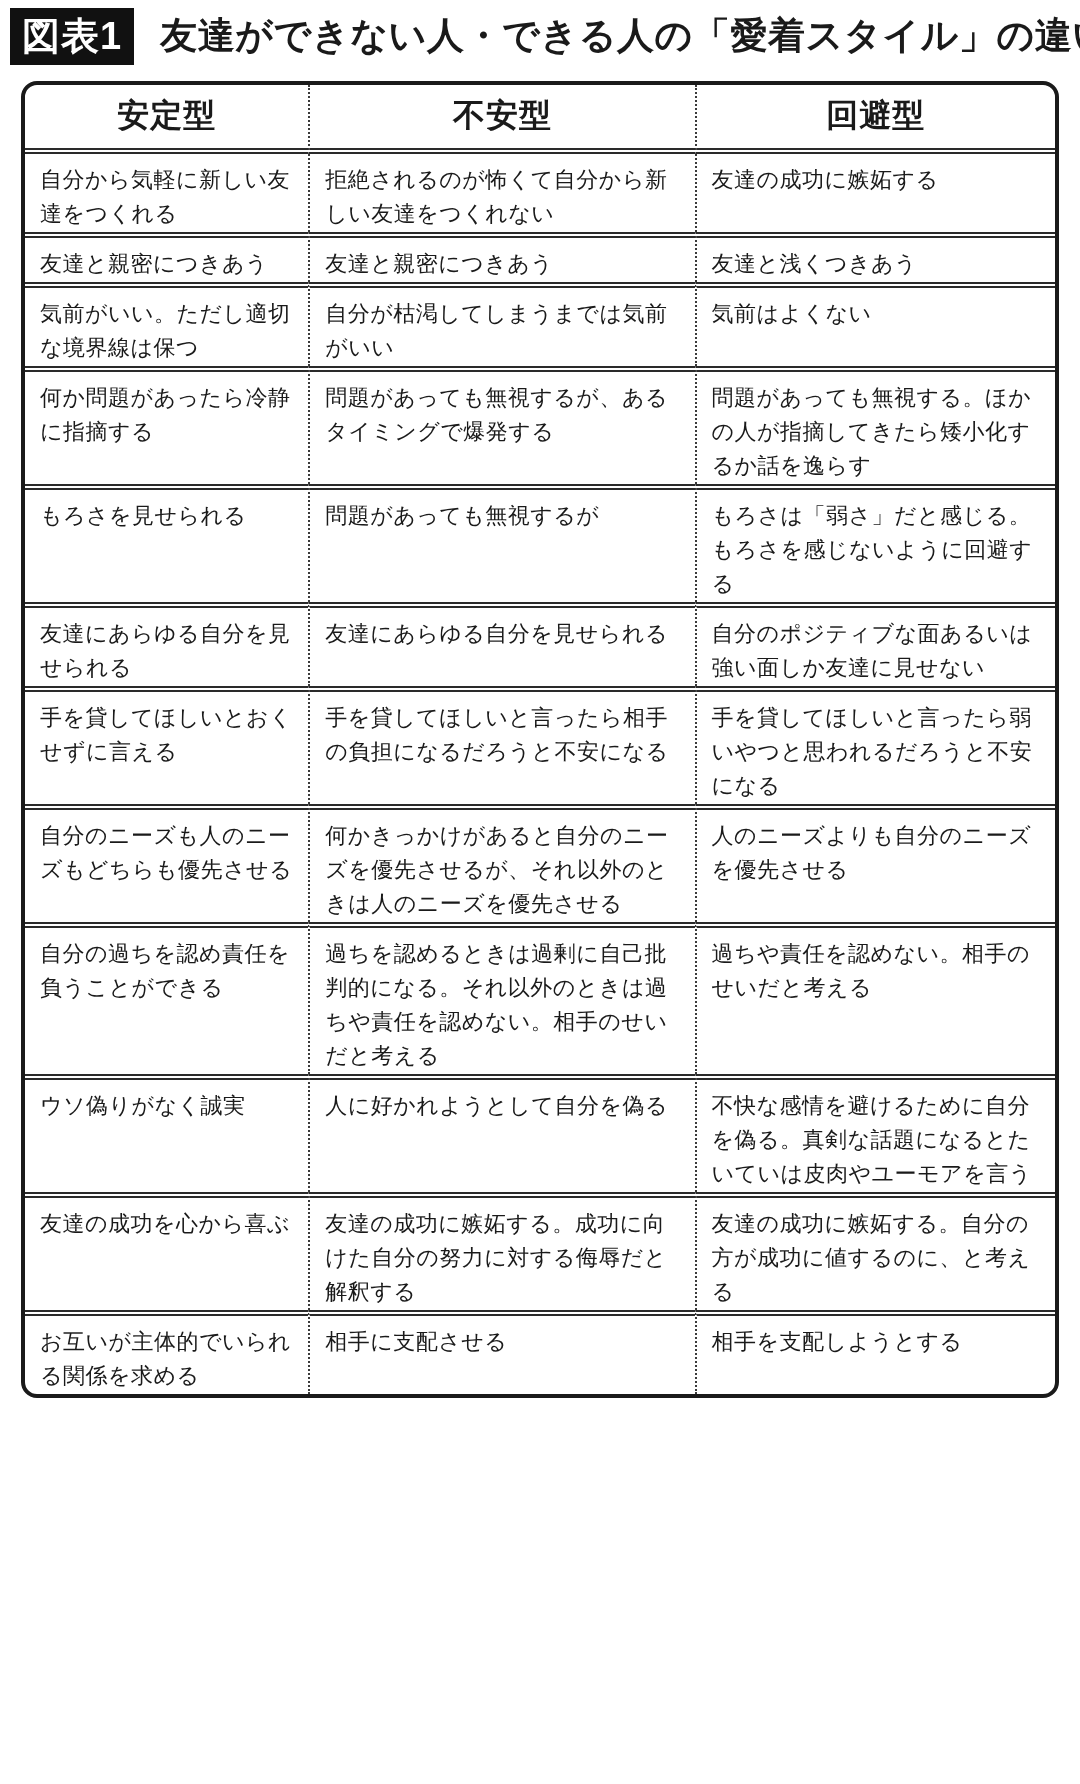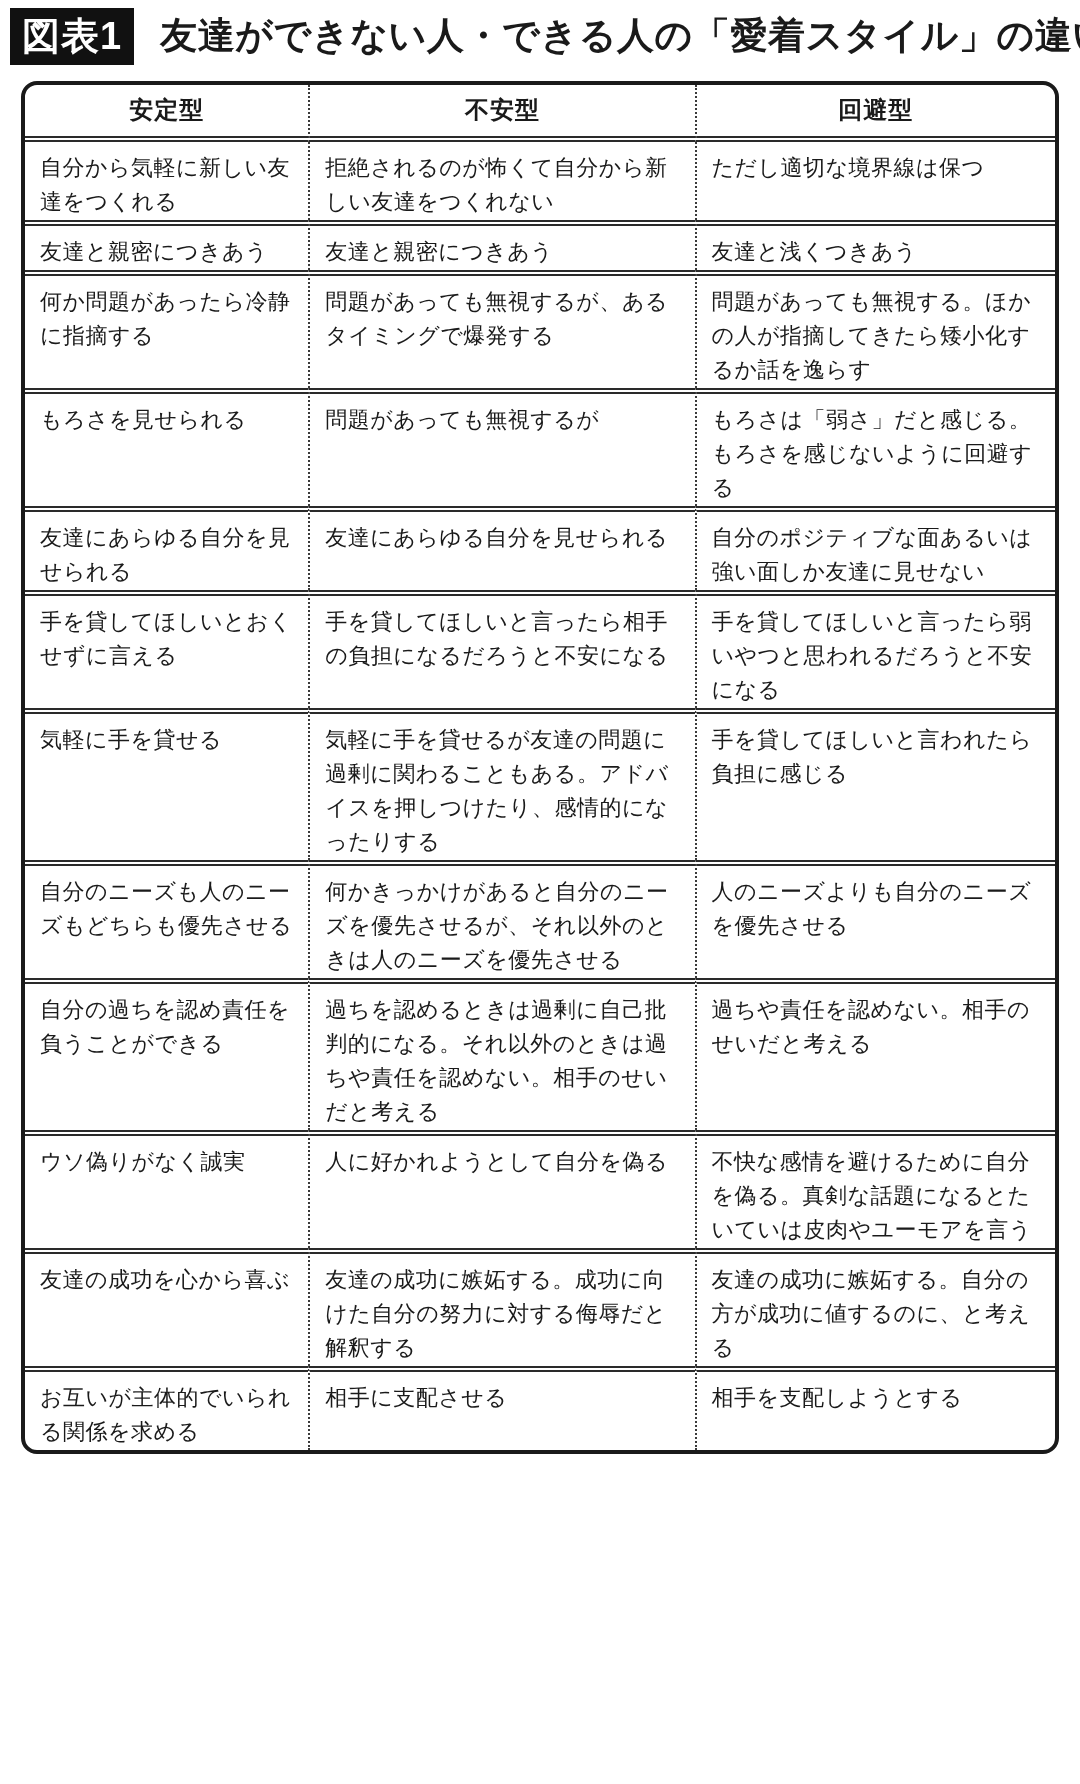--- a/index.html
+++ b/index.html
@@ -55,21 +55,21 @@
     border-spacing:0;
     table-layout:fixed;
     overflow:hidden;
     background:#fff;
   }
   col.c1{width:27.5%;}
   col.c2{width:37.5%;}
   col.c3{width:35%;}
 
   thead th{
-    font-size:24px;
+    font-size:32px;
     font-weight:bold;
     text-align:center;
     padding:9px 6px 10px 6px;
     letter-spacing:1px;
   }
   tbody td{
     font-size:22px;
     line-height:34px;
     letter-spacing:0.5px;
     vertical-align:top;
@@ -105,51 +105,51 @@
       <tr>
         <th>安定型</th>
         <th>不安型</th>
         <th>回避型</th>
       </tr>
     </thead>
     <tbody>
         <tr>
           <td>自分から気軽に新しい友達をつくれる</td>
           <td>拒絶されるのが怖くて自分から新しい友達をつくれない</td>
-          <td>ただし適切な境界線は保つ</td>
+          <td>友達の成功に嫉妬する</td>
         </tr>
         <tr>
           <td>友達と親密につきあう</td>
           <td>友達と親密につきあう</td>
           <td>友達と浅くつきあう</td>
+        </tr>
+        <tr>
+          <td>気前がいい。ただし適切な境界線は保つ</td>
+          <td>自分が枯渇してしまうまでは気前がいい</td>
+          <td>気前はよくない</td>
         </tr>
         <tr>
           <td>何か問題があったら冷静に指摘する</td>
           <td>問題があっても無視するが、あるタイミングで爆発する</td>
           <td>問題があっても無視する。ほかの人が指摘してきたら矮小化するか話を逸らす</td>
         </tr>
         <tr>
           <td>もろさを見せられる</td>
           <td>問題があっても無視するが</td>
           <td>もろさは「弱さ」だと感じる。もろさを感じないように回避する</td>
         </tr>
         <tr>
           <td>友達にあらゆる自分を見せられる</td>
           <td>友達にあらゆる自分を見せられる</td>
           <td>自分のポジティブな面あるいは強い面しか友達に見せない</td>
         </tr>
         <tr>
           <td>手を貸してほしいとおくせずに言える</td>
           <td>手を貸してほしいと言ったら相手の負担になるだろうと不安になる</td>
           <td>手を貸してほしいと言ったら弱いやつと思われるだろうと不安になる</td>
-        </tr>
-        <tr>
-          <td>気軽に手を貸せる</td>
-          <td>気軽に手を貸せるが友達の問題に過剰に関わることもある。アドバイスを押しつけたり、感情的になったりする</td>
-          <td>手を貸してほしいと言われたら負担に感じる</td>
         </tr>
         <tr>
           <td>自分のニーズも人のニーズもどちらも優先させる</td>
           <td>何かきっかけがあると自分のニーズを優先させるが、それ以外のときは人のニーズを優先させる</td>
           <td>人のニーズよりも自分のニーズを優先させる</td>
         </tr>
         <tr>
           <td>自分の過ちを認め責任を負うことができる</td>
           <td>過ちを認めるときは過剰に自己批判的になる。それ以外のときは過ちや責任を認めない。相手のせいだと考える</td>
           <td>過ちや責任を認めない。相手のせいだと考える</td>

